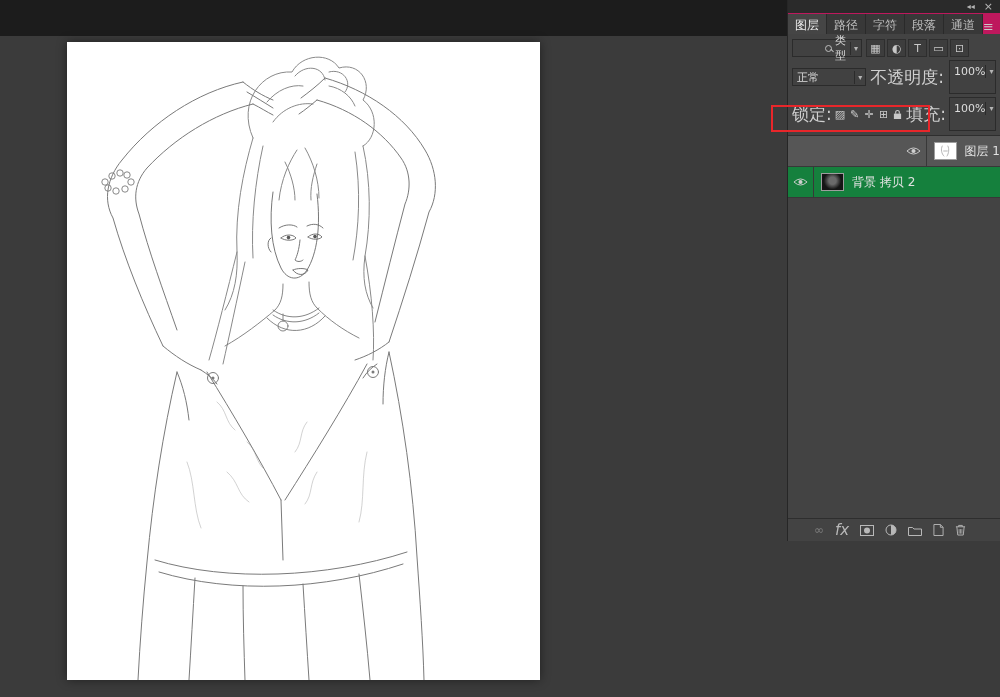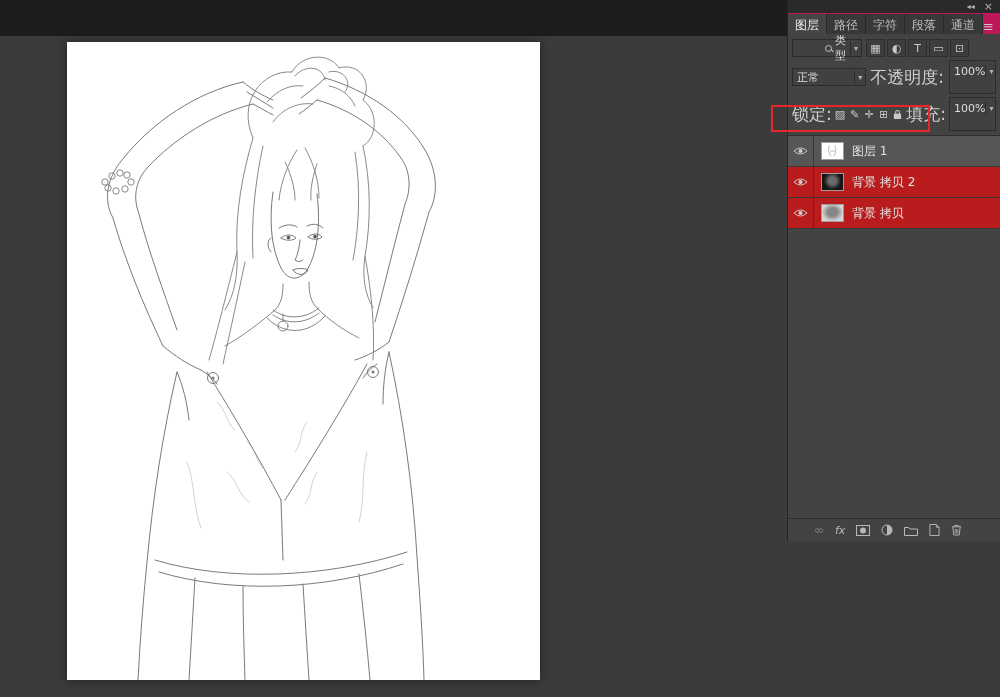--- a/index.html
+++ b/index.html
@@ -53,37 +53,37 @@
   .opacity-box { width:47px; margin-left:1px; }
 
   .lock-row { margin:2px 4px 4px 4px; gap:2px;text-align:right; }
   .lock-btn { width:15px; height:15px; display:flex; align-items:center; justify-content:center;
     color:#c8c8c8; font-size:11px; }
   .fill-lbl { }
   .fill-box { width:47px; margin-left:1px; }
 
   .layers-list { border-top:1px solid #2e2e2e; }
   .layer-row { height:31px; display:flex; align-items:center; border-bottom:1px solid #383838;
-    background:#b91c1c; }
-  .layer-row.selected { background:#565656; }
+    background:#15803d; }
+  .layer-row.selected { background:#565656;justify-content:flex-end; }
   .eye-cell { width:26px; align-self:stretch; display:flex; align-items:center;
     justify-content:center; border-right:1px solid #383838; flex:0 0 auto; }
   .thumb { width:23px; height:18px; border:1px solid #9d9d9d; margin:0 8px 0 7px;
     flex:0 0 auto; background:#fff; }
   .thumb.dark  { background:radial-gradient(circle at 50% 42%, #6a6a6a 0 26%, #151515 62%); }
   .thumb.photo { background:radial-gradient(ellipse at 50% 45%, #858585 0 32%, #d6d6d6 72%); }
   .layer-name { font-size:12px; color:#e2e2e2; white-space:nowrap; }
   .row-lock { margin-left:auto; margin-right:12px; display:flex; align-items:center; }
 
   .bottom-bar { position:absolute; left:0; bottom:0; width:100%; height:23px;
     border-top:1px solid #2e2e2e; display:flex; align-items:center; gap:11px;
     padding-left:26px; }
   .bicon { color:#b8b8b8; font-size:12px; display:flex; align-items:center; }
   .bicon.dim { color:#7d7d7d; }
-  .bicon.fx { font-style:italic; font-size:11px; }
+  .bicon.fx { font-style:italic; font-size:15px; }
 
   .annotation { position:absolute; left:771px; top:105px; width:159px; height:27px;
     border:2px solid #e8262a; z-index:10; pointer-events:none; }
 </style>
 </head>
 <body>
 
 <div class="top-strip"></div>
 
 <div class="canvas">
@@ -276,30 +276,20 @@
       <span class="eye-cell">
         <svg viewBox="0 0 16 10" width="15" height="10">
             <path d="M1,5 Q8,-1.5 15,5 Q8,11.5 1,5 Z" fill="none" stroke="#cfcfcf"></path>
             <circle cx="8" cy="5" r="2.2" fill="#cfcfcf"></circle>
           </svg>
       </span>
       <span class="thumb dark"></span>
       <span class="layer-name">背景 拷贝 2</span>
     </div>
 
-    <div class="layer-row">
-      <span class="eye-cell">
-        <svg viewBox="0 0 16 10" width="15" height="10">
-            <path d="M1,5 Q8,-1.5 15,5 Q8,11.5 1,5 Z" fill="none" stroke="#cfcfcf"></path>
-            <circle cx="8" cy="5" r="2.2" fill="#cfcfcf"></circle>
-          </svg>
-      </span>
-      <span class="thumb photo"></span>
-      <span class="layer-name">背景 拷贝</span>
-    </div>
 
 
   </div>
 
   <div class="bottom-bar">
     <span class="bicon dim">∞</span>
     <span class="bicon fx">fx</span>
     <span class="bicon">
       <svg viewBox="0 0 14 11" width="14" height="11">
           <rect x="0.5" y="0.5" width="13" height="10" fill="none" stroke="#b8b8b8"></rect>

